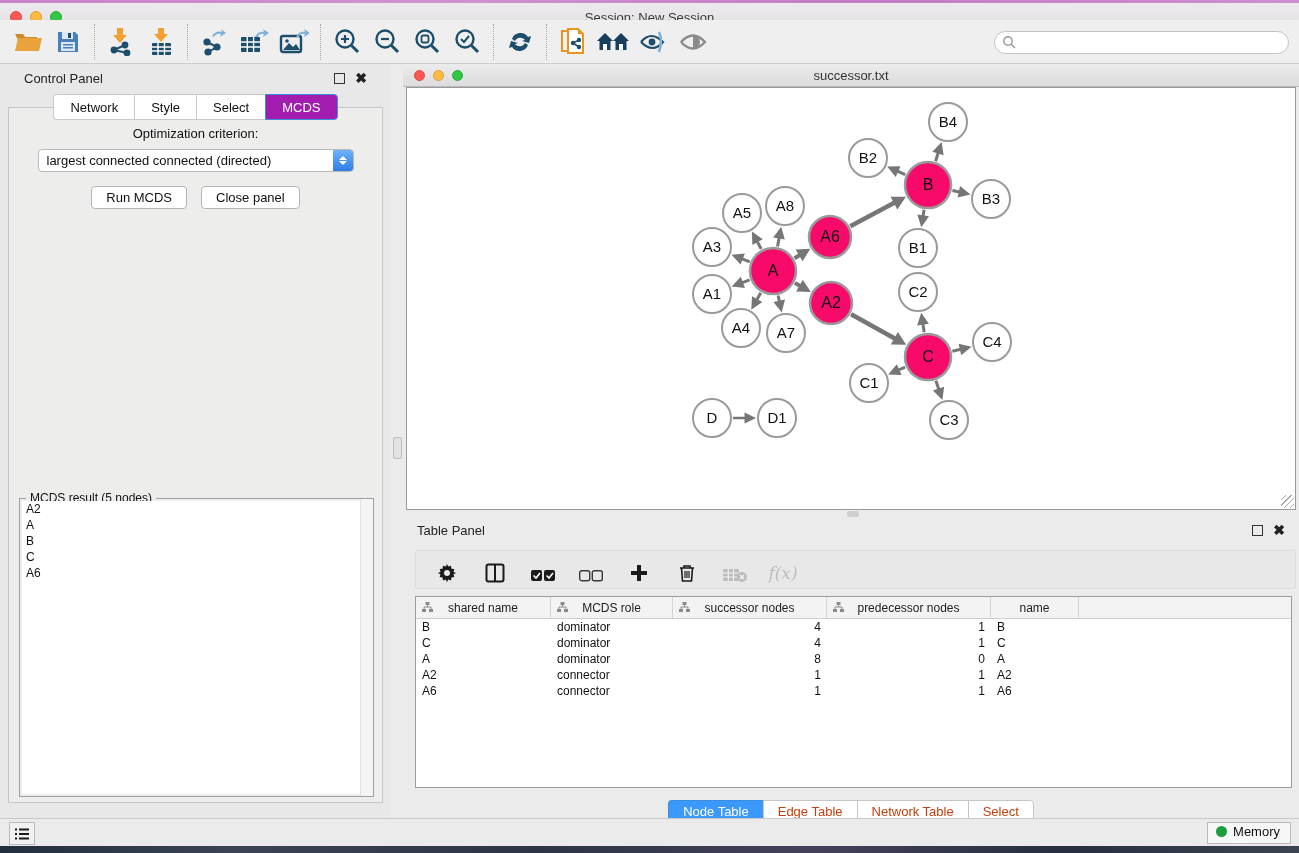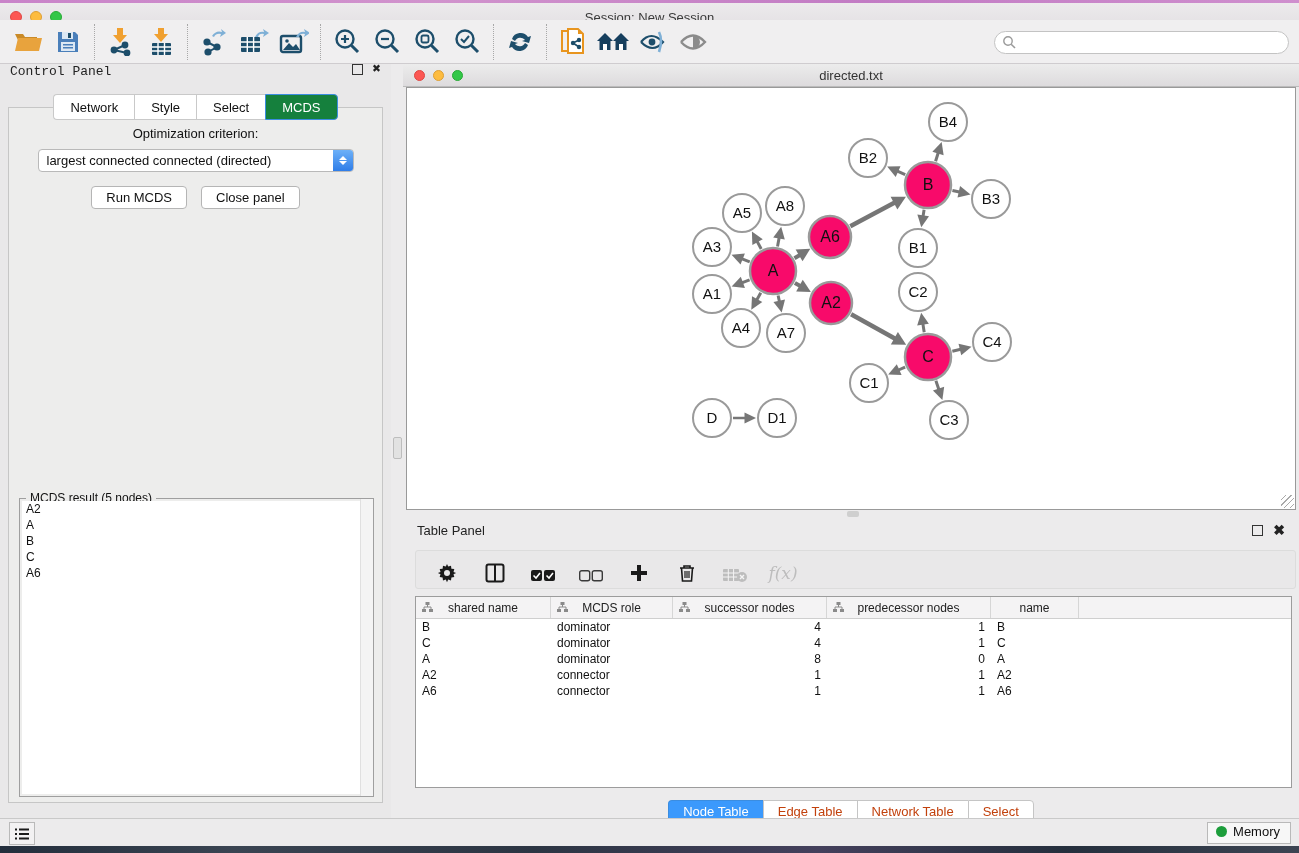--- a/index.html
+++ b/index.html
@@ -24,32 +24,32 @@
   .toolbar { position:absolute; top:20px; left:0; width:100%; height:44px;
     background:#f0eff0; border-bottom:1px solid #cfcccf; display:flex; align-items:center; padding:0 8px; }
   .tb-btn { width:40px; height:38px; display:flex; align-items:center; justify-content:center; cursor:pointer; }
   .tb-sep { width:1px; height:36px; border-left:1px dotted #a8a8a8; margin:0 6px; }
   .search-wrap { position:absolute; right:10px; top:11px; width:295px; height:23px;
     background:#fff; border:1px solid #c3c3c3; border-radius:12px; display:flex; align-items:center; padding-left:7px; }
   .search-wrap input { border:none; outline:none; flex:1; font-size:12px; background:transparent; height:100%; }
 
   
   .control-panel { position:absolute; left:0; top:64px; width:391px; height:754px; background:#e9e8e9; }
-  .panel-head { height:28px; display:flex; align-items:flex-start; padding:0 10px;font-family:Liberation Mono, monospace; }
+  .panel-head { height:28px; display:flex; align-items:center; padding:0 24px; }
   .panel-head .ph-title { font-size:13px; color:#222; flex:1; }
   .ph-icons { display:flex; gap:10px; align-items:center; }
   .float-box { width:11px; height:11px; border:1.5px solid #333; display:inline-block; cursor:pointer; }
   .close-x { font-size:14px; font-weight:bold; color:#222; line-height:11px; cursor:pointer; }
 
   .cp-tabs { display:flex; justify-content:center; margin-top:2px; position:relative; z-index:2; }
   .cp-tab { height:24px; padding:12px 16px; background:#fff; border:1px solid #c9c9c9; border-right:none;
     font-size:13px; display:flex; align-items:center; cursor:pointer; color:#111; }
   .cp-tab:first-child { border-radius:4px 0 0 4px; }
   .cp-tab:last-child { border-right:1px solid #c9c9c9; border-radius:0 4px 4px 0; }
-  .cp-tab.active { background:#15803d; border-color:#3b8de0; color:#fff; }
+  .cp-tab.active { background:#a21caf; border-color:#3b8de0; color:#fff; }
 
   .cp-content { position:absolute; left:8px; right:8px; top:43px; height:696px;
     background:#ededec; border:1px solid #c6c6c6; }
   .opt-label { text-align:center; font-size:13px; margin-top:18px; color:#111; }
   .select-box { margin:8px auto 0 auto; width:316px; height:23px; background:#fff;
     border:1px solid #b9b9b9; border-radius:4px; display:flex; align-items:center; cursor:pointer; }
   .select-box .sel-text { flex:1; font-size:13px; padding-left:8px; color:#111; white-space:nowrap; }
   .sel-stepper { width:20px; height:100%; border-radius:0 3px 3px 0;
     background:linear-gradient(#6db1f8,#2f7de8); display:flex; flex-direction:column;
     align-items:center; justify-content:center; gap:1px; }
@@ -357,21 +357,21 @@
           </div>
         <div class="result-scroll"></div>
       </div>
     </div>
   </div>
 
   <div class="right-col">
 
     <div class="net-window">
       <div class="net-titlebar">
-        <div class="net-title">directed.txt</div>
+        <div class="net-title">successor.txt</div>
         <div class="traffic">
           <div class="light red"></div>
           <div class="light yellow"></div>
           <div class="light green"></div>
         </div>
       </div>
       <div class="net-canvas">
         <svg id="netsvg" width="888" height="421" viewBox="0 0 888 421">
             <line x1="354.21556822031954" y1="160.95170828317853" x2="349.61269540680377" y2="152.33988172885861" stroke="#767676" stroke-width="3"></line>
             <polygon points="344.89892269493157,143.52056504213004 355.7588467943481,151.32261916619976 345.3520531040083,156.88487096620892" fill="#767676"></polygon>

